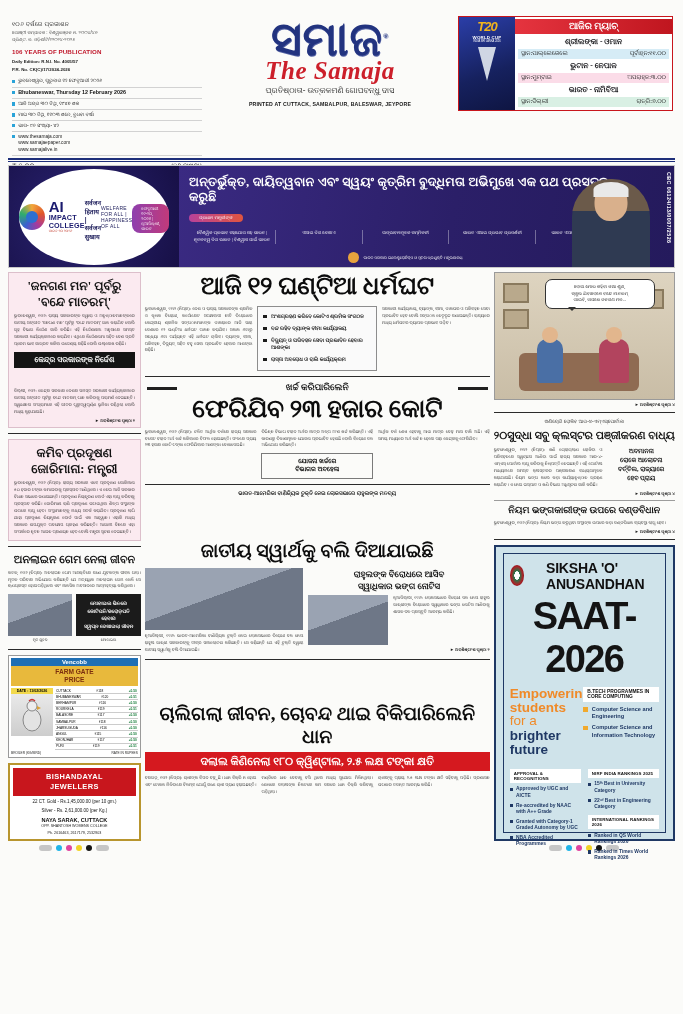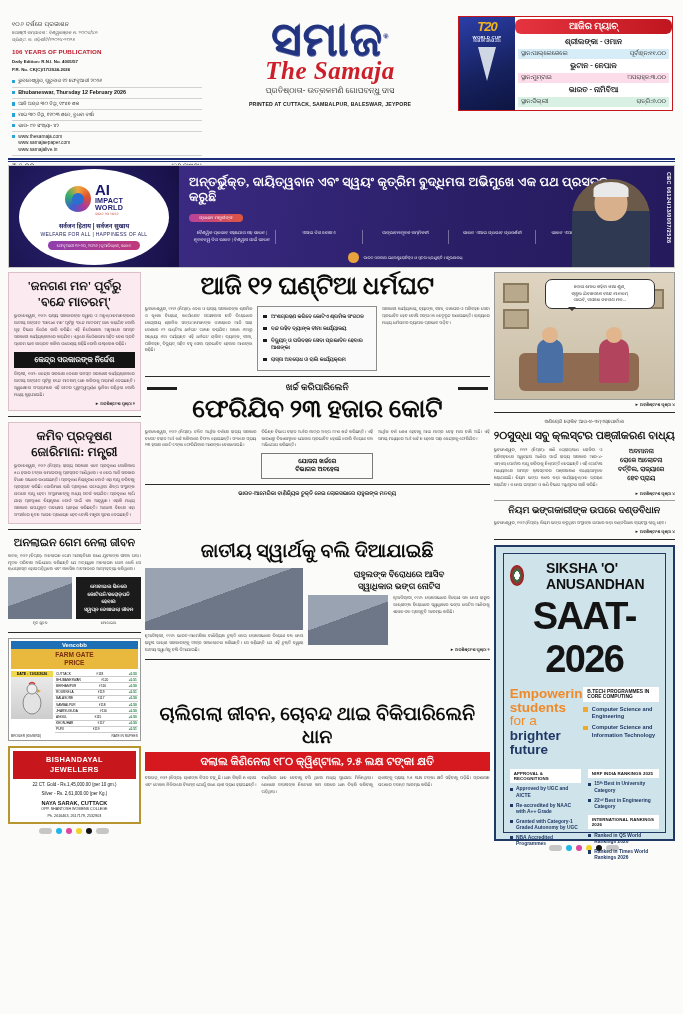--- a/index.html
+++ b/index.html
@@ -51,41 +51,41 @@
   .wc-txt { font-size: 4.4px; font-weight: bold; margin-top: 2px; letter-spacing: .2px; }
   .wc-sub { font-size: 2.6px; margin-top: .5px; }
   .trophy {
     width: 0; height: 0; margin: 4px auto 0;
     border-left: 9px solid transparent; border-right: 9px solid transparent;
     border-top: 34px solid #cfd6e4;
   }
   .sched-body { flex: 1; padding: 2px 3px 3px; }
   .sched-title {
     background: linear-gradient(90deg,#e5343f,#c0161f); color: #fff; text-align: center;
-    font-size: 9.5px; font-weight: bold; padding: 2px 0; margin: 0 -3px 3px; font-family: "Liberation Serif", serif; border-radius: 6px;
+    font-size: 9.5px; font-weight: bold; padding: 2px 0; margin: 0 -3px 3px; font-family: "Liberation Serif", serif;
   }
   .match-team { text-align: center; font-size: 7.6px; font-weight: bold; color: #16161a; margin: 2.5px 0 1.5px; }
   .match-row { display: flex; justify-content: space-between; font-size: 6.1px; padding: 1.5px 3px; color: #1a1a1a; }
   .m1 { background: #d6ecf6; }
   .m2 { background: #fbdce8; }
   .m3 { background: #d9f0e4; }
 
   
   .rule-blue { height: 2px; background: #1e2f7a; margin: 2px 0 1px; }
   .rule-blue2 { height: 1px; background: #1e2f7a; margin-bottom: 3px; }
 
   
   .ai-banner { position: relative; height: 103px; display: flex; border: 1px solid #c9c9c9; overflow: hidden; }
   .ai-left {
     width: 170px; background: radial-gradient(circle at 40% 50%, #2a2372, #171046);
     display: flex; align-items: center; justify-content: center;
   }
   .ai-circle {
     width: 150px; height: 96px; background: #fff; border-radius: 50%;
-    display: flex; flex-direction: column; align-items: center; justify-content: center; padding: 4px;
+    display: flex; flex-direction: row; align-items: center; justify-content: center; padding: 4px;
   }
   .ai-logo-row { display: flex; align-items: center; gap: 4px; }
   .ai-gear {
     width: 26px; height: 26px; border-radius: 50%;
     background: conic-gradient(#f2a63b,#e0552b,#a83a9c,#3b5fd0,#2fae6d,#f2a63b);
     position: relative;
   }
   .ai-gear::after { content:''; position:absolute; inset:7px; border-radius:50%; background:#2d6fd1; }
   .ai-txt-ai { font-size: 15px; font-weight: bold; color: #1a1a6e; line-height: .95; }
   .ai-txt-imp { font-size: 7.2px; font-weight: bold; color: #1a1a6e; line-height: 1; letter-spacing:.2px;}
@@ -132,21 +132,21 @@
   .col-left { width: 134px; }
   .col-mid { width: 348px; }
   .col-right { width: 183px; }
 
   .odia { font-family: "Liberation Serif", serif; }
   .hl-lead { font-size: 12.4px; font-weight: bold; color: #121212; text-align: center; line-height: 1.3; }
   .body-txt { font-size: 4.3px; line-height: 1.62; color: #1f1f1f; text-align: justify; }
   .pinkbox { background: #fbeaf0; border: 1px solid #dcbfcb; padding: 5px 5px 4px; }
   .blackbar {
     background: #141414; color: #fff; text-align: center; font-weight: bold;
-    font-size: 7.6px; padding: 3px 19px; margin: 4px 0 3px;
+    font-size: 7.6px; padding: 3px 19px; margin: 4px 0 20px;
   }
   .cont { font-size: 4.2px; font-weight: bold; color: #1a1a1a; text-align: right; margin-top: 2px; }
 
   .photo { background: linear-gradient(145deg,#b9bdc4,#8e949e); position: relative; }
   .photo-person { background: linear-gradient(160deg,#9aa3b2 0 45%,#6e7787 45% 100%); }
 
   .divider-h { height: 1px; background: #2b2b2b; margin: 5px 0; }
   .divider-thin { height: .5px; background: #9c9c9c; margin: 4px 0; }
 
   .kicker {
@@ -347,21 +347,21 @@
   <div class="rule-blue2"></div>
 
   <div class="ai-banner">
     <div class="ai-left">
       <div class="ai-circle">
         <div class="ai-logo-row">
           <div class="ai-gear"></div>
           <div>
             <div class="ai-txt-ai">AI</div>
             <div class="ai-txt-imp">IMPACT</div>
-            <div class="ai-txt-imp">WORLD</div>
+            <div class="ai-txt-imp">COLLEGE</div>
             <div class="ai-txt-date odia">ଭାରତ ୨୦ ୨୦୨୬</div>
           </div>
         </div>
         <div class="ai-hindi">सर्वजन हिताय | सर्वजन सुखाय</div>
         <div class="ai-eng">WELFARE FOR ALL | HAPPINESS OF ALL</div>
         <div class="ai-pill odia">ଫେବୃଆରୀ ୧୯-୨୦, ୨୦୨୬ | ନୂଆଦିଲ୍ଲୀ, ଭାରତ</div>
       </div>
     </div>
     <div class="ai-right">
       <div class="ai-head odia">ଅନ୍ତର୍ଭୁକ୍ତ, ଦାୟିତ୍ୱବାନ ଏବଂ ସ୍ୱୟଂ କୃତ୍ରିମ ବୁଦ୍ଧିମତା ଅଭିମୁଖେ ଏକ ପଥ ପ୍ରସ୍ତୁତ କରୁଛି</div>

